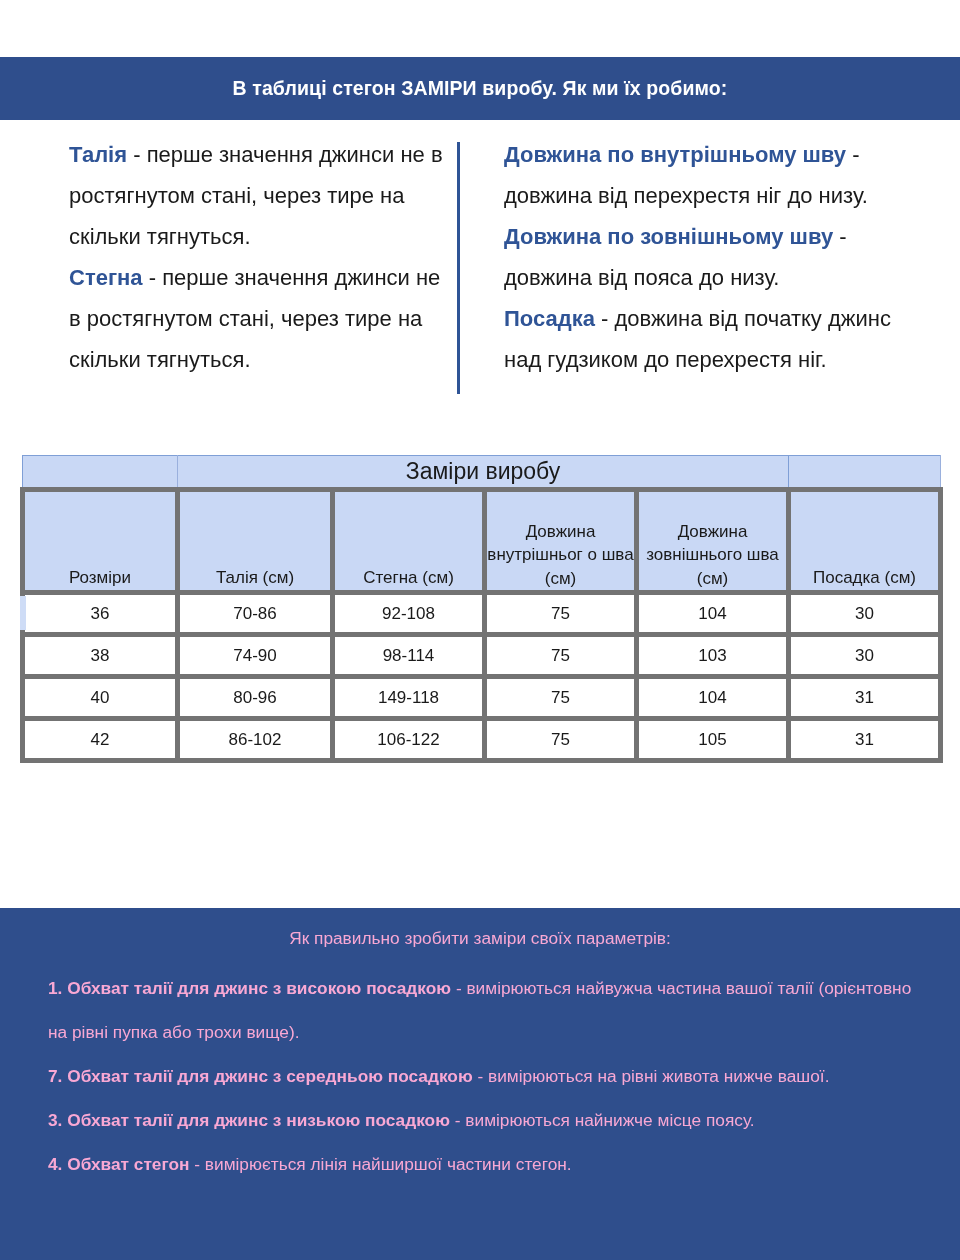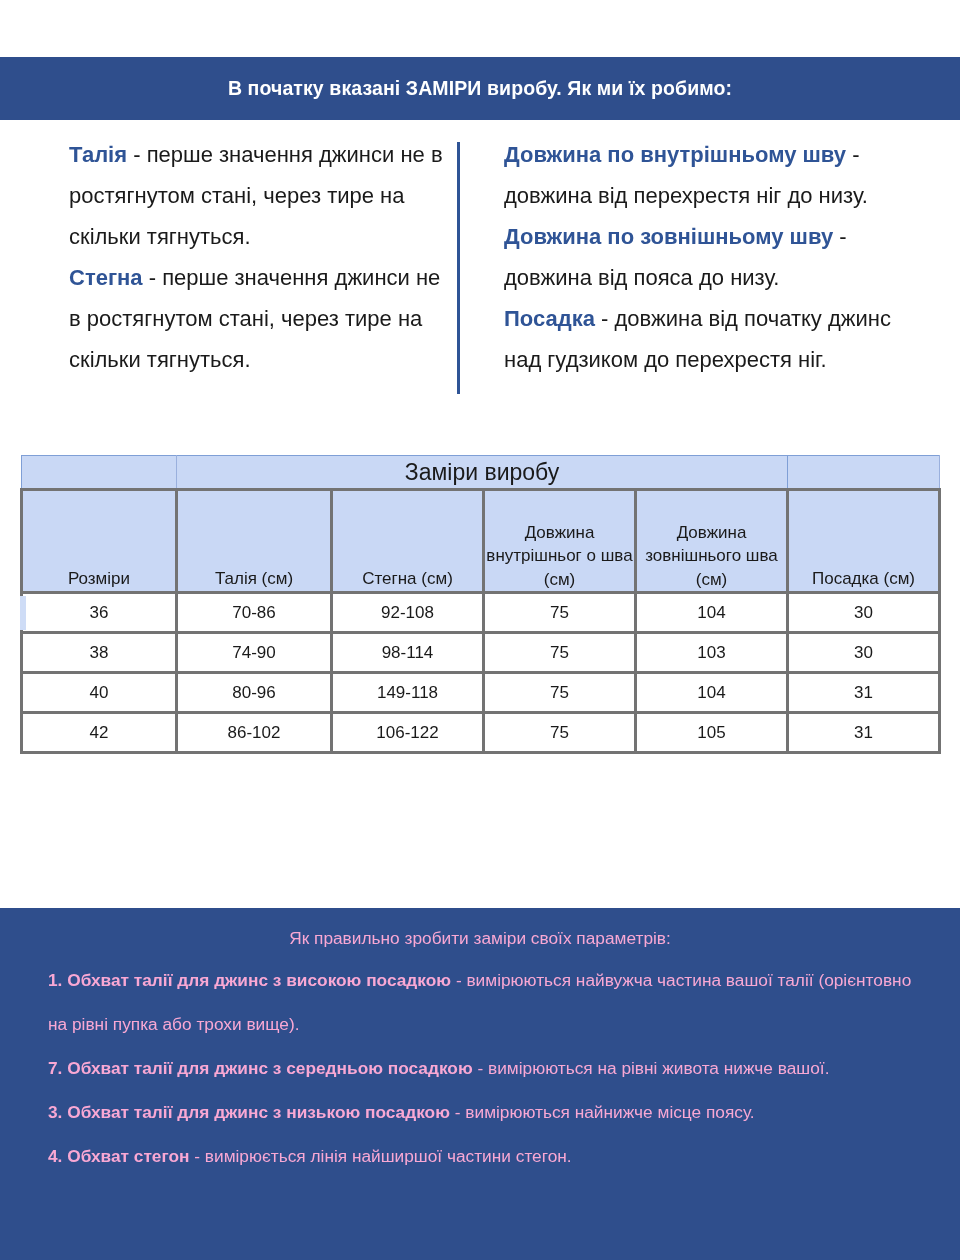--- a/index.html
+++ b/index.html
@@ -75,21 +75,21 @@
     width: 918px;
   }
   table.sizes {
     border-collapse: collapse;
     width: 918px;
     table-layout: fixed;
     font-size: 17px;
     color: #1a1a1a;
   }
   table.sizes td, table.sizes th {
-    border: 3px solid #737373;
+    border: 5px solid #737373;
     text-align: center;
     font-weight: normal;
     padding: 0;
   }
   .merged-band {
     background: #c9d8f5;
     height: 34px;
     border-left: 1px solid #9ab0dd !important;
     border-top: 1px solid #7f9fd6 !important;
     border-right: 1px solid #7f9fd6 !important;
@@ -146,33 +146,33 @@
     position: absolute;
     left: 0;
     top: 20px;
     width: 960px;
     text-align: center;
     font-size: 17.3px;
   }
   .bottom-list {
     position: absolute;
     left: 48px;
-    top: 50px;
+    top: 58px;
     width: 880px;
     font-size: 17.3px;
     line-height: 44px;
   }
   .bottom-list p { margin: 0; }
   .b { font-weight: bold; }
 </style>
 </head>
 <body>
 
 <div class="banner">
-  <div class="banner-title">В початку вказані ЗАМІРИ виробу. Як ми їх робимо:</div>
+  <div class="banner-title">В таблиці стегон ЗАМІРИ виробу. Як ми їх робимо:</div>
 </div>
 
 <div class="explain">
   <div class="explain-divider"></div>
 
   <div class="col col-left">
     <p>
       <span class="term">Талія</span><span> - </span><span>перше значення джинси не в ростягнутом стані, через тире на скільки тягнуться.</span>
     </p>
     <p>

